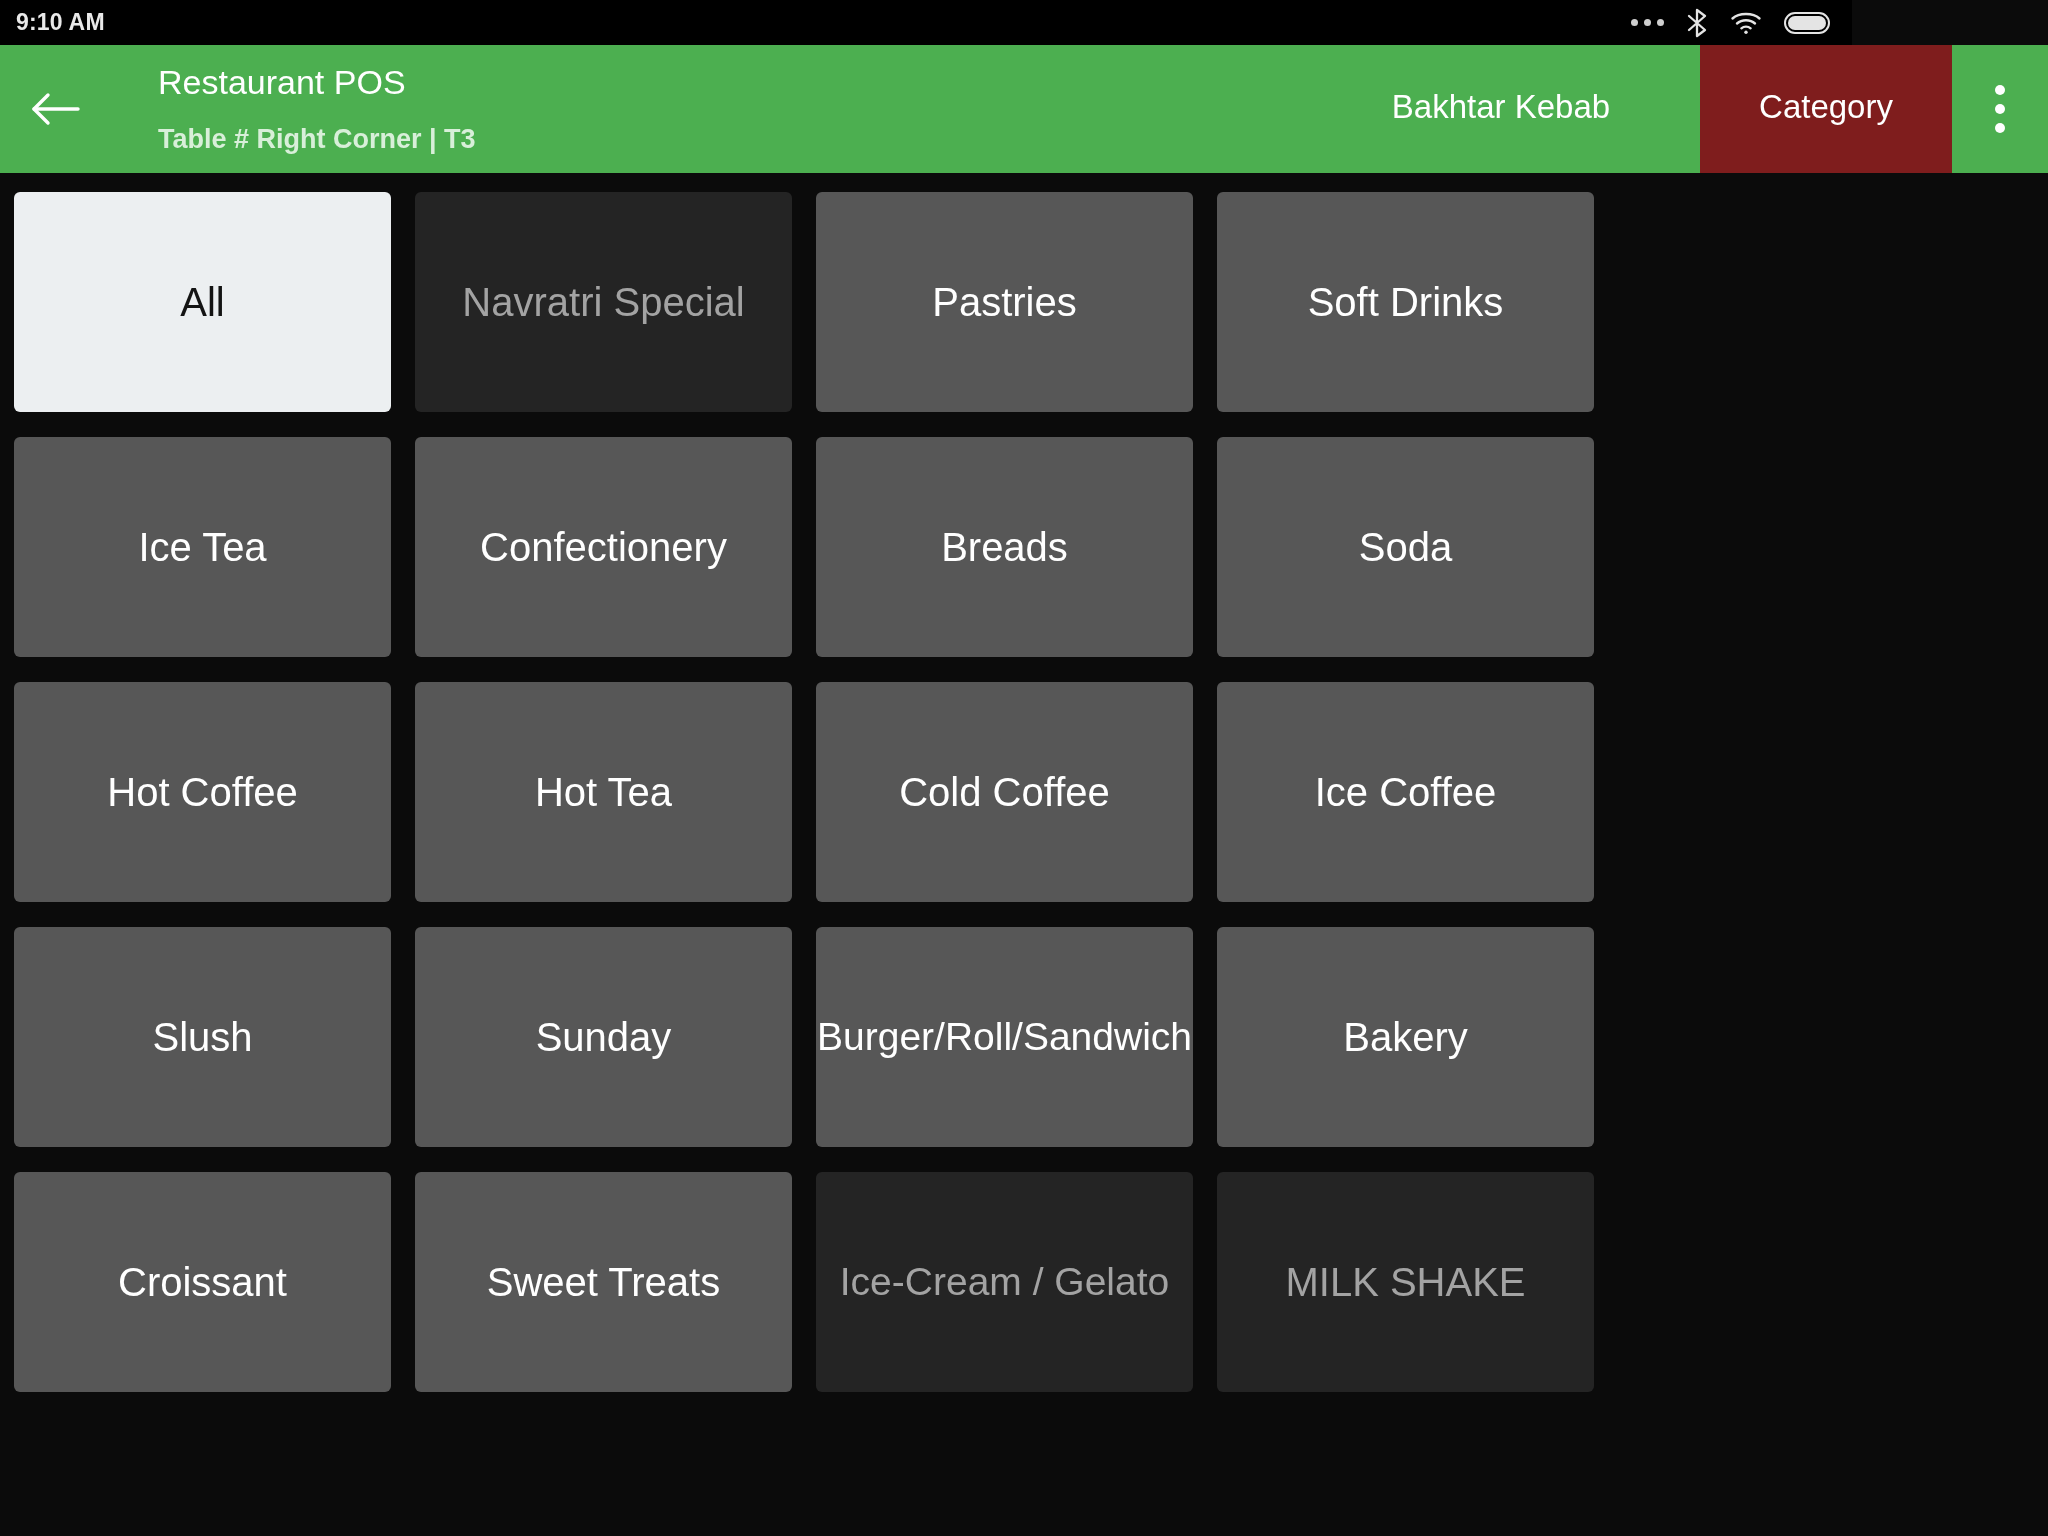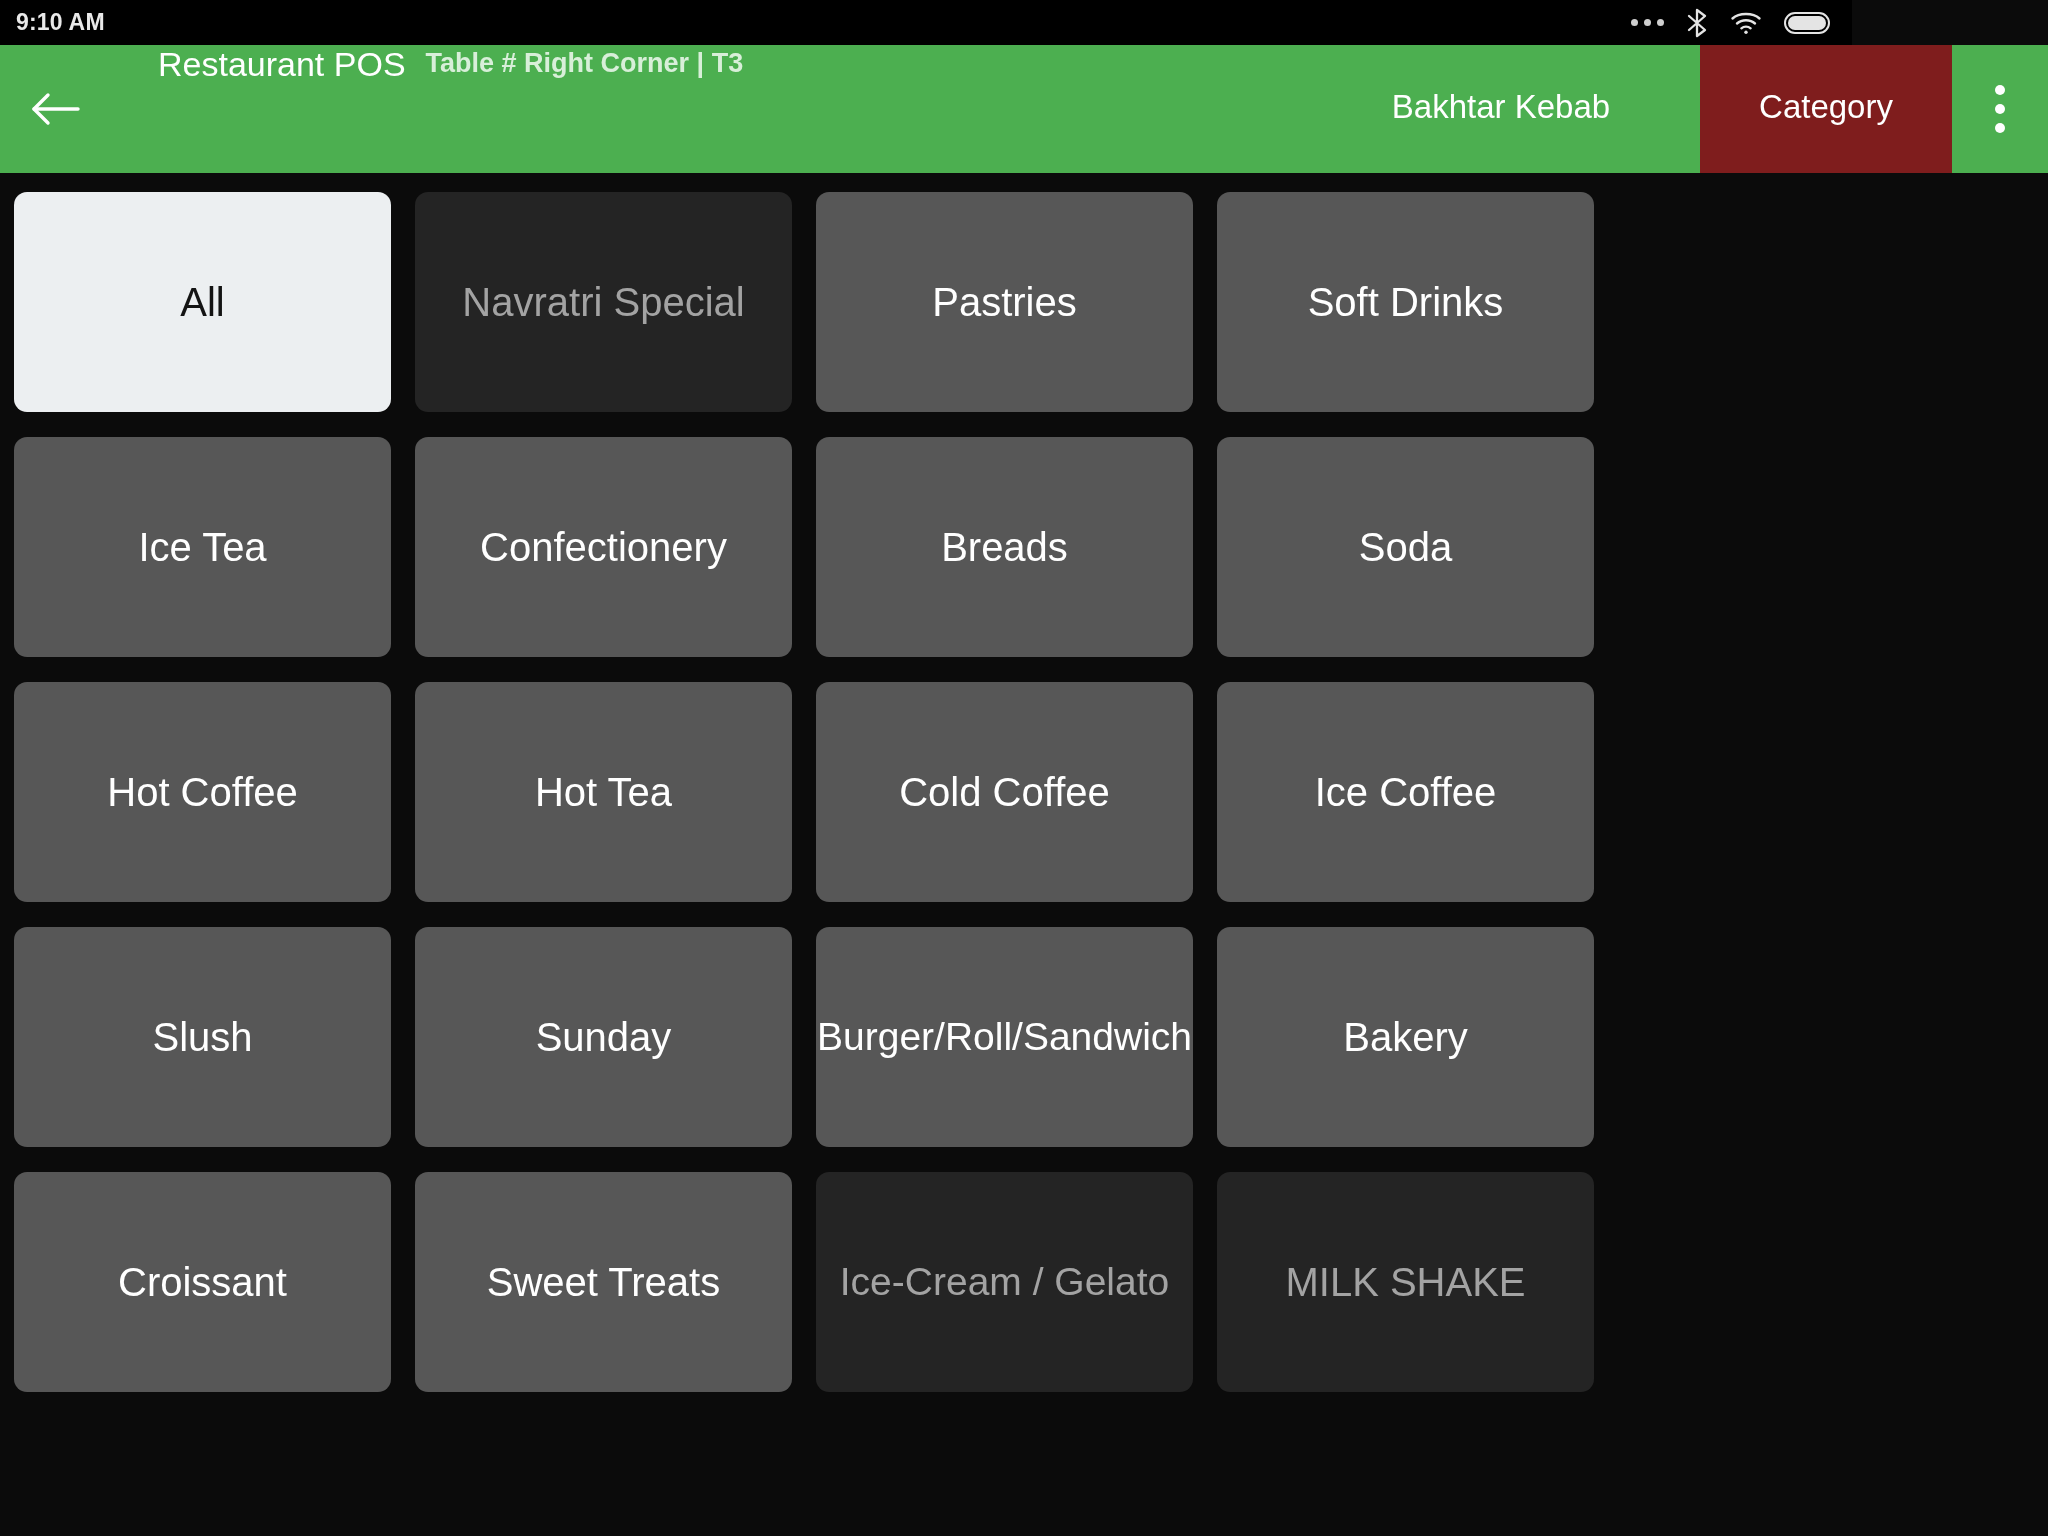--- a/index.html
+++ b/index.html
@@ -28,21 +28,21 @@
   .appbar{
     position:absolute; left:0; top:45px; width:2048px; height:128px;
     background:#4CAF50;
     display:flex; align-items:stretch;
   }
   .back-btn{
     width:110px; display:flex; align-items:center; justify-content:center;
     flex:0 0 110px;
   }
   .titles{
-    flex:0 0 auto; display:flex; flex-direction:row; justify-content:center;
+    flex:0 0 auto; display:flex; flex-direction:column; justify-content:center;
     padding-left:48px;
     gap:20px;
   }
   .title-main{ color:#ffffff; font-size:34px; line-height:1.12; font-weight:400; }
   .title-sub{ color:#d8efd9; font-size:27px; line-height:1.2; font-weight:700; margin-top:2px;}
   .spacer{ flex:1 1 auto; }
 
   .tabs{ display:flex; align-items:stretch; flex:0 0 auto; }
   .tab{
     display:flex; align-items:center; justify-content:center;
@@ -62,21 +62,21 @@
   .grid{
     position:absolute; left:14px; top:192px;
     width:2020px; height:1344px;
     display:grid;
     grid-template-columns:repeat(4, 377px);
     grid-auto-rows:220px;
     column-gap:24px;
     row-gap:25px;
   }
   .tile{
-    border-radius:13px;
+    border-radius:6px;
     display:flex; align-items:center; justify-content:center;
     text-align:center;
     padding:0 24px;
     font-size:40px; font-weight:400;
     color:#ffffff;
     background:#575757;
     overflow:hidden;
     white-space:nowrap;
   }
   .tile.selected{ background:#ECEFF1; color:#141414; }

